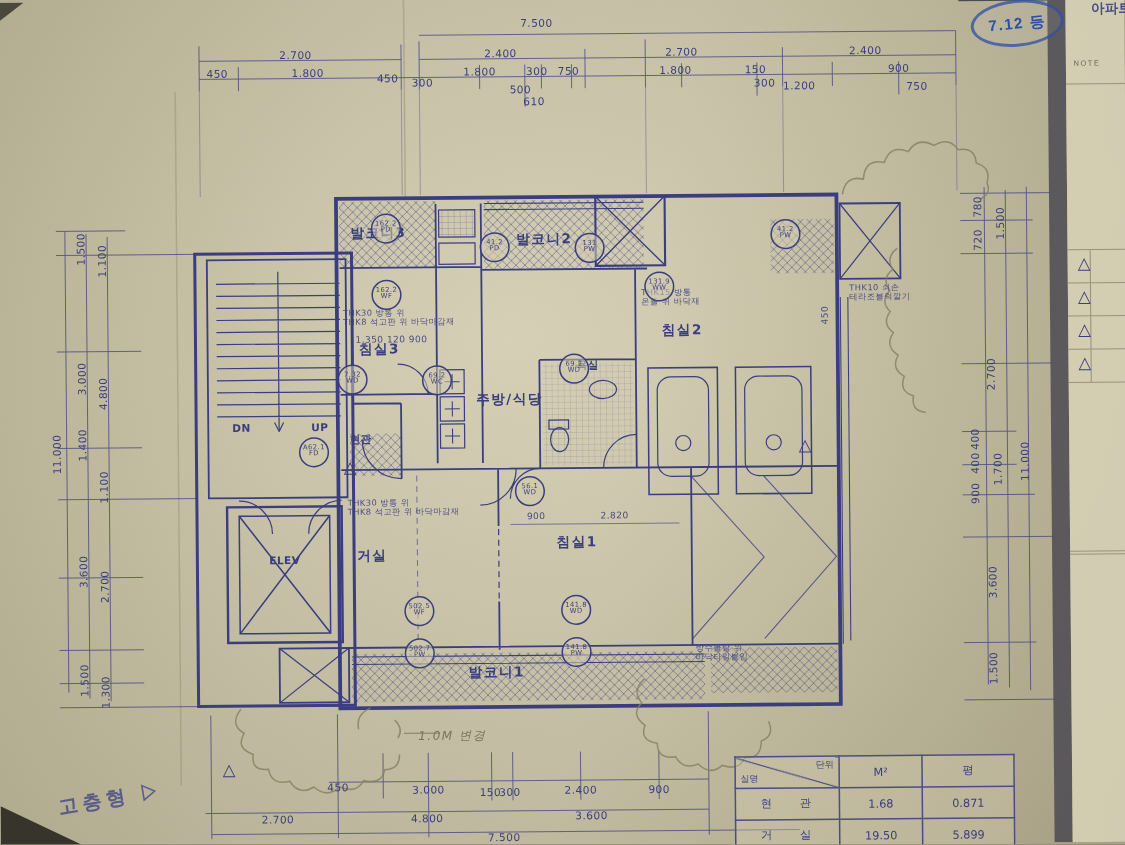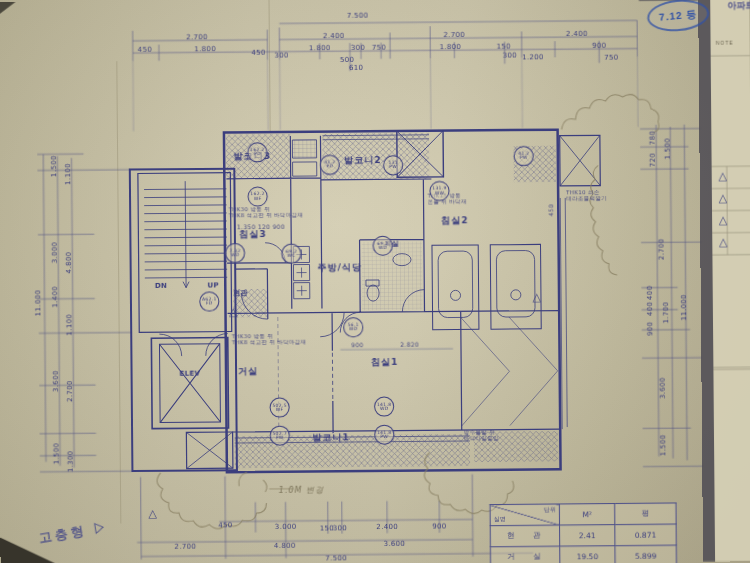--- a/index.html
+++ b/index.html
@@ -210,21 +210,21 @@
         <span class="ann idim" style="left: 357px; top: 345px;">900</span>
         <span class="ann idim" style="left: 409px; top: 345px;">2.820</span>
         <span class="ann idim" style="left: 551px; top: 212px; transform: translate(-50%, -50%) rotate(-90deg);">450</span>
         <span class="ann room" style="left: 254px; top: 156px;">발코니3</span>
         <span class="ann room" style="left: 254px; top: 233px;">침실3</span>
         <span class="ann room" style="left: 364px; top: 161px;">발코니2</span>
         <span class="ann room" style="left: 340px; top: 244px; margin-top: 23px;">주방/식당</span>
         <span class="ann room" style="left: 455px; top: 222px;">침실2</span>
         <span class="ann room" style="left: 384px; top: 362px;">침실1</span>
         <span class="ann room" style="left: 248px; top: 370px;">거실</span>
-        <span class="ann room" style="left: 330px; top: 436px;">발코니1</span>
+        <span class="ann room" style="left: 330px; top: 448px;">발코니1</span>
         <span class="ann small-room" style="left: 392px; top: 244px;">욕실</span>
         <span class="ann small-room" style="left: 241px; top: 292px;">현관</span>
         <span class="ann small-room" style="left: 190px; top: 372px;">ELEV</span>
         <span class="ann small-room" style="left: 162px; top: 284px;">DN</span>
         <span class="ann small-room" style="left: 214px; top: 284px;">UP</span>
         <span class="ann note" style="left: 230px; top: 212px;">THK30 방통 위
 THK8 석고판 위 바닥마감재</span>
         <span class="ann note" style="left: 428px; top: 200px;">THK15 방통
 온돌 위 바닥재</span>
         <span class="ann note" style="left: 566px; top: 198px;">THK10 쇠손
@@ -287,21 +287,21 @@
           <tr>
       <td class="c0" id="diag-cell">
         <span class="tr">단위</span>
         <span class="bl">실명</span>
       </td>
       <td class="c1">M²</td>
       <td class="c2">평</td>
     </tr>
     <tr>
       <td class="c0 rowlabel">현 관</td>
-      <td class="c1">2.41</td>
+      <td class="c1">1.68</td>
       <td class="c2">0.871</td>
     </tr>
     <tr>
       <td class="c0 rowlabel">거 실</td>
       <td class="c1">19.50</td>
       <td class="c2">5.899</td>
     </tr>
 
   </tbody>
       </table>

